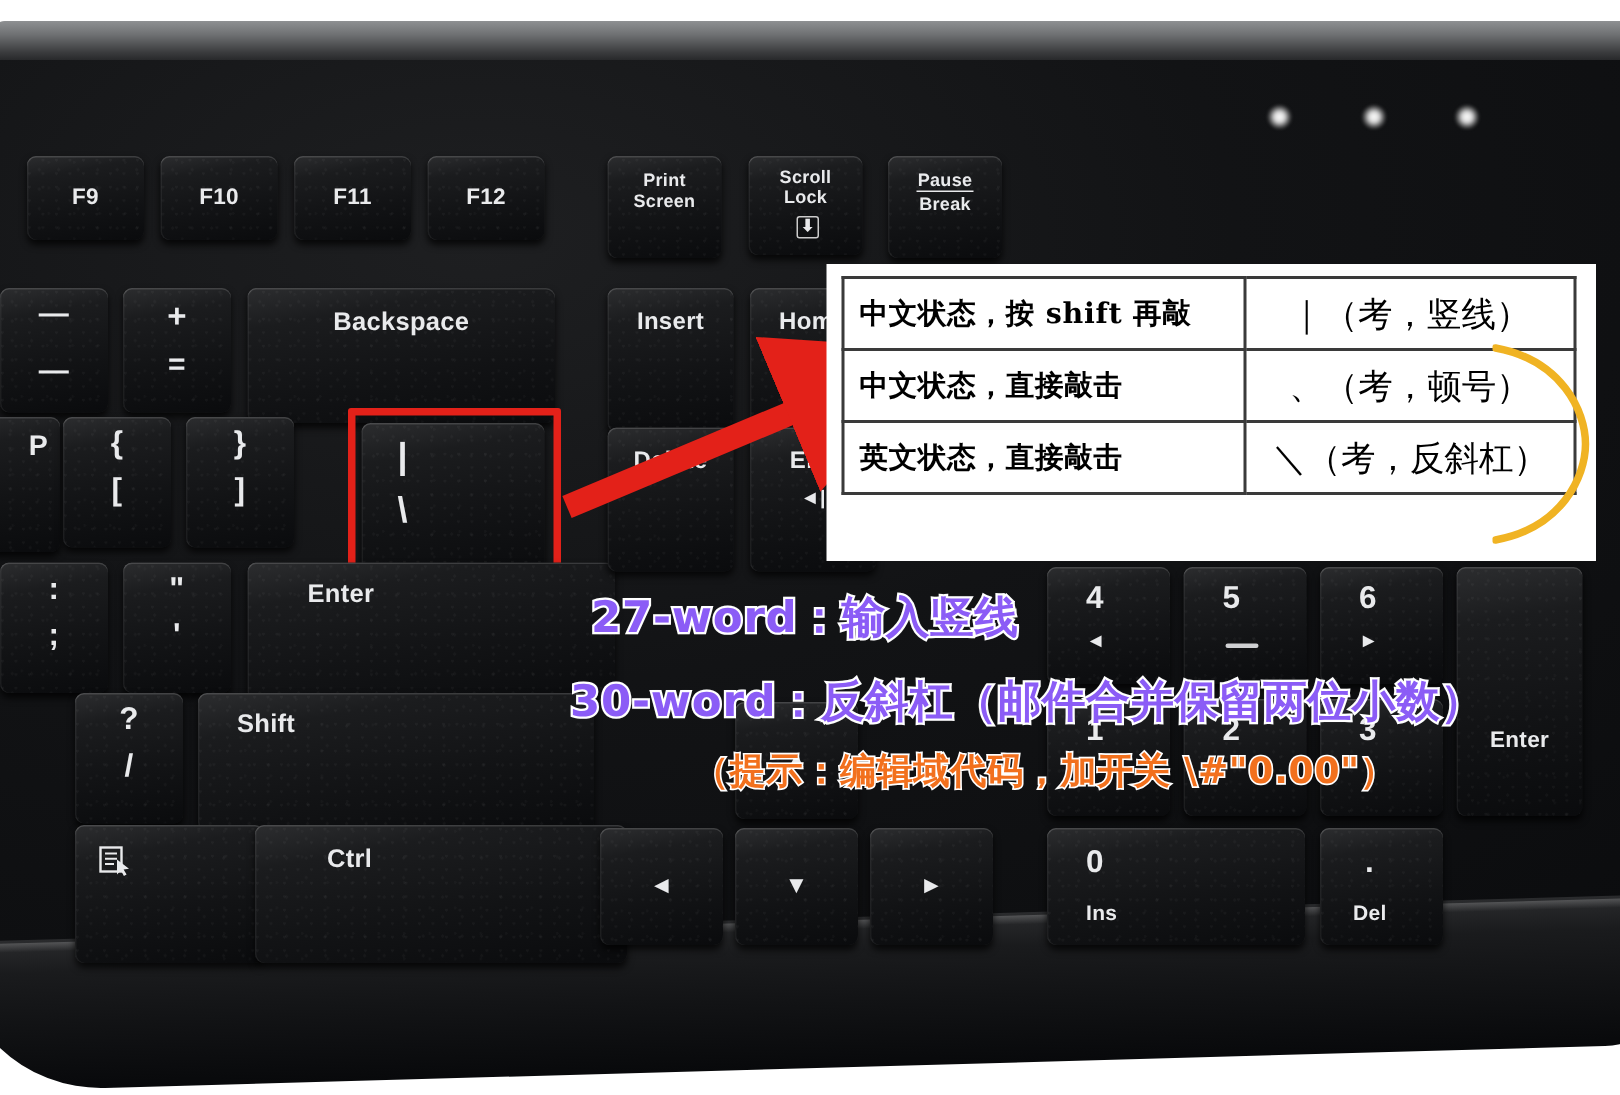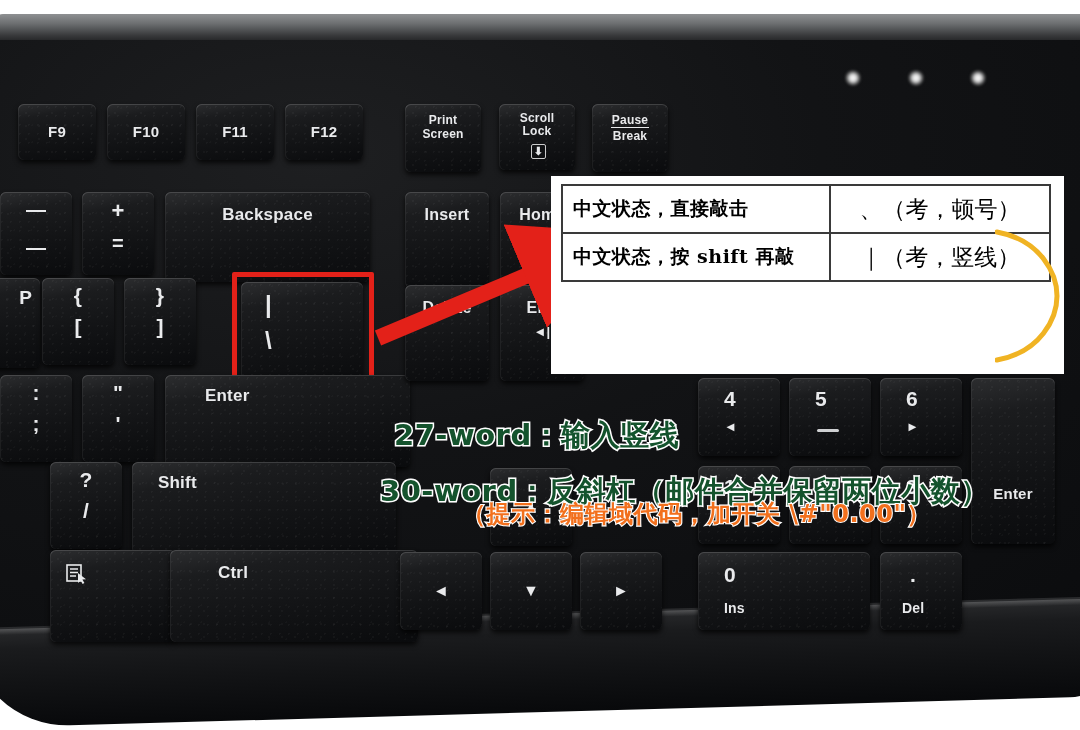--- a/index.html
+++ b/index.html
@@ -185,27 +185,26 @@
 
   
   .anno {
     position: absolute;
     white-space: nowrap;
     font-family: "DejaVu Sans", "Liberation Sans", sans-serif;
     font-weight: bold;
     letter-spacing: .5px;
   }
   .anno.red {
-    color: #14532d;
+    color: #8b5cf6;
     font-size: 29px;
     -webkit-text-stroke: 3px #ffffff;
     paint-order: stroke fill;
     text-shadow:
       0 0 2px rgba(255,255,255,.85);
-    margin-top: 24px;
   }
   .anno.orange {
     color: #f2701d;
     font-size: 24px;
     -webkit-text-stroke: 2.2px #ffffff;
     paint-order: stroke fill;
   }
 </style>
 </head>
 <body>
@@ -422,26 +421,30 @@
         <polygon points="0,0 7,3.5 0,7" fill="#e32119"></polygon>
       </marker>
     </defs>
     <line x1="378" y1="338" x2="540" y2="270" stroke="#e32119" stroke-width="16" marker-end="url(#ah)"></line>
   </svg>
 
   <div class="panel" style="left:551px; top:176px; width:513px; height:198px; background:#fff;">
     <table class="ref" style="position:absolute; left:10px; top:8px;">
       <tbody>
         <tr>
+          <td class="col-a">中文状态，按 shift 再敲</td>
+          <td class="col-b">｜（考，竖线）</td>
+        </tr>
+        <tr>
           <td class="col-a">中文状态，直接敲击</td>
           <td class="col-b">、（考，顿号）</td>
         </tr>
         <tr>
-          <td class="col-a">中文状态，按 shift 再敲</td>
-          <td class="col-b">｜（考，竖线）</td>
+          <td class="col-a">英文状态，直接敲击</td>
+          <td class="col-b">＼（考，反斜杠）</td>
         </tr>
       </tbody>
     </table>
 
     <svg class="brace" style="left:444px; top:50px;" width="70" height="140">
       <path d="M2 6 C 46 14, 62 48, 62 70 C 62 92, 46 126, 2 134" fill="none" stroke="#f0b323" stroke-width="5" stroke-linecap="round"></path>
     </svg>
   </div>
 
   <div class="anno red" style="left:394px; top:392px;">27-word：输入竖线</div>

